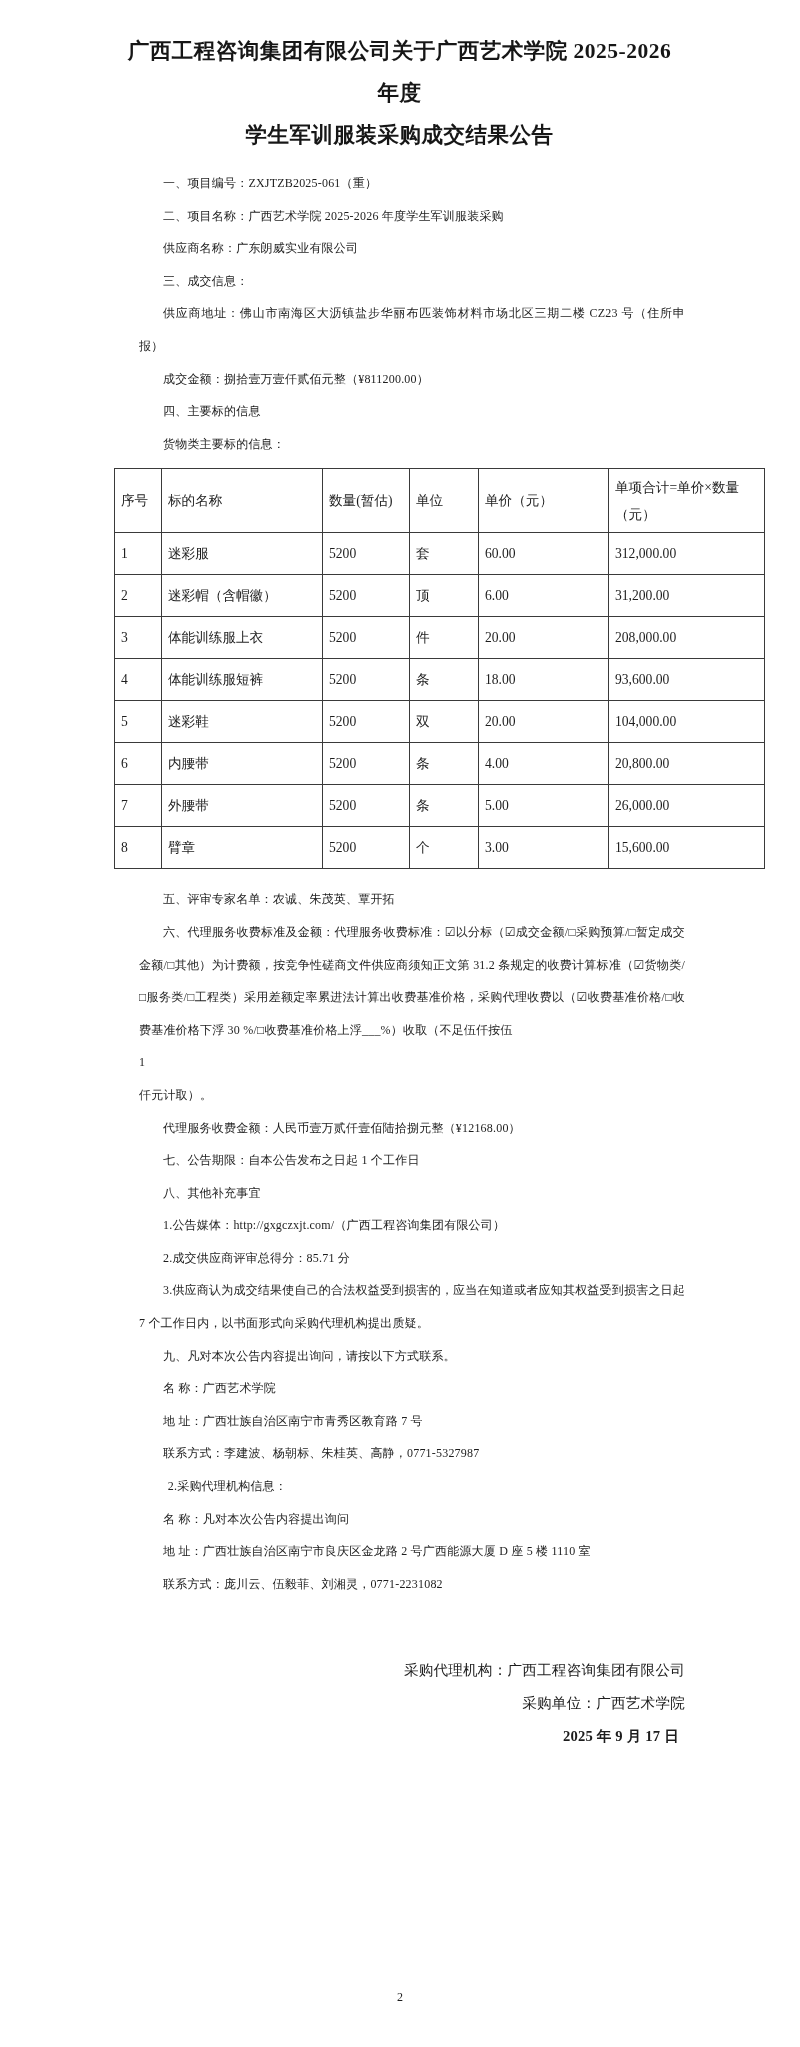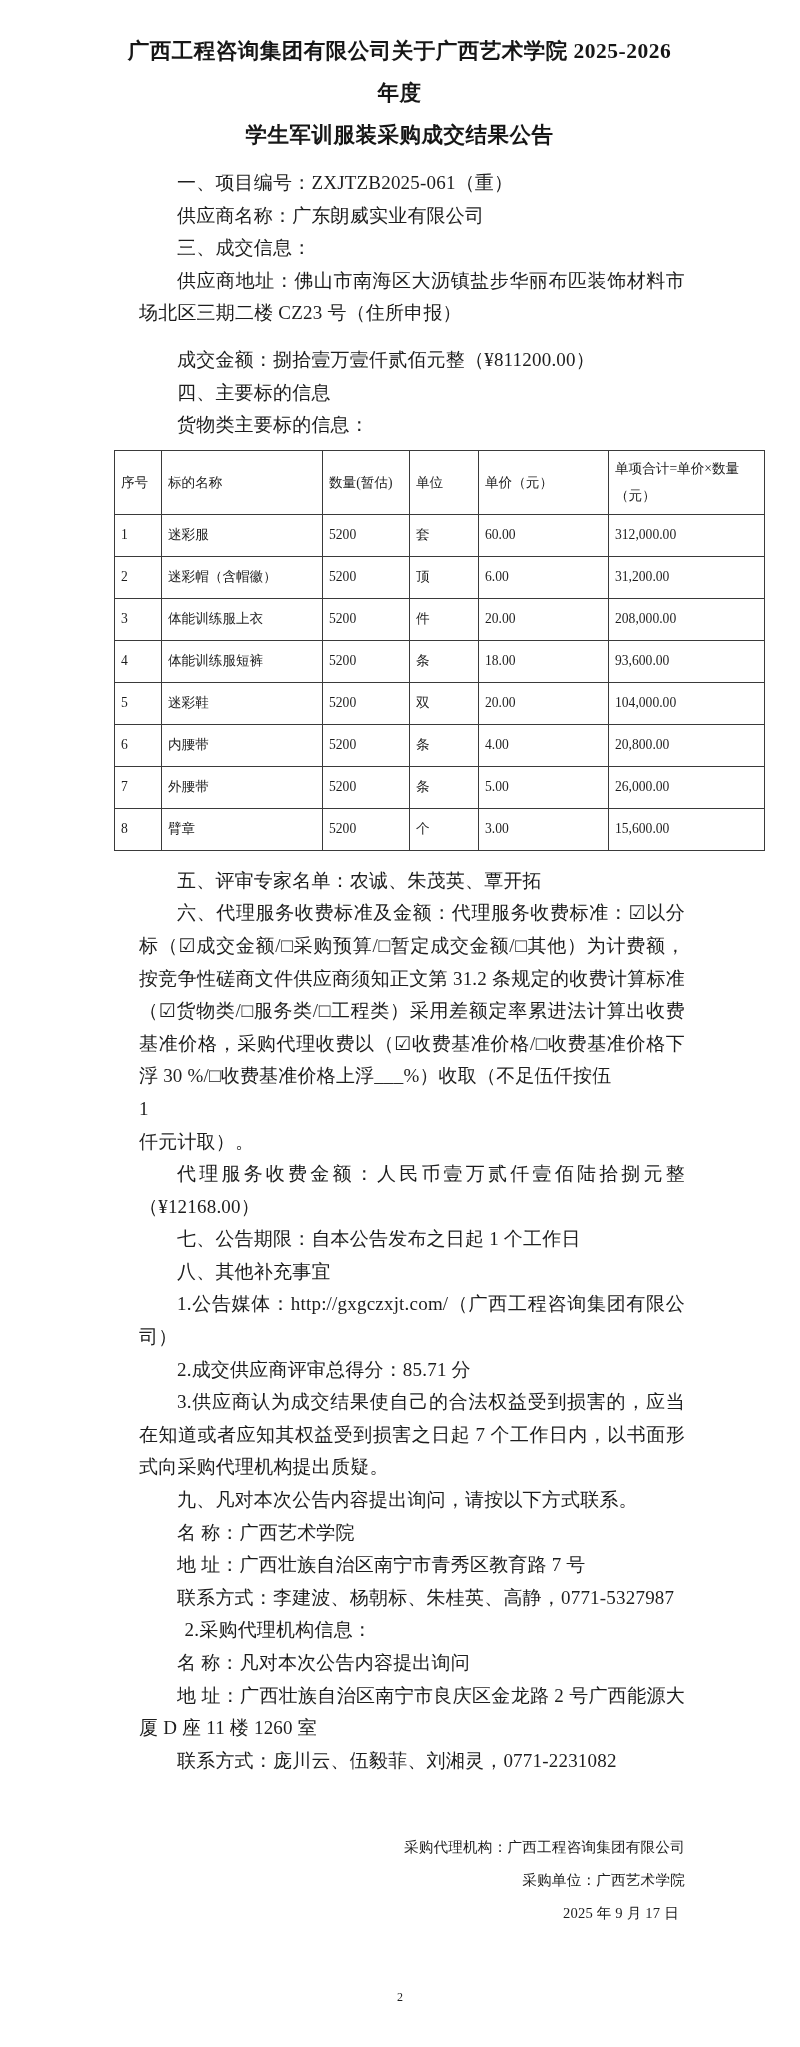--- a/index.html
+++ b/index.html
@@ -13,67 +13,68 @@
     font-family:"Liberation Serif","DejaVu Serif",serif;
     color:#1d1d1d;
   }
   .content { padding:30px 81px 0 80px; }
   .title {
     font-size:21.5px; line-height:42px; font-weight:bold;
     text-align:center; letter-spacing:0.5px; color:#161616;
   }
   .title-block { margin-bottom:11px; }
   p.body-line {
-    font-size:19px; line-height:32.6px;
+    font-size:12px; line-height:32.6px;
     margin-left:25px; text-align:justify; letter-spacing:0.2px;
   }
   .p-indent { text-indent:2em; }
   .p-indent2 { text-indent:2.4em; }
   .p-flush { text-indent:0; }
-  .p-gap { margin-top:14px; }
+  .p-gap { }
   .p-center-num {
     text-align:center; text-indent:0;
     font-size:12px; line-height:24px;
   }
   table.goods {
     border-collapse:collapse; table-layout:fixed;
     width:650px; margin:8px 0 14px 0;
     font-size:13.6px; color:#1d1d1d;
   }
   table.goods th, table.goods td {
     border:1px solid #3a3a3a; text-align:left; vertical-align:middle;
     font-weight:normal; padding:2px 6px; overflow:hidden;
   }
   table.goods thead th { height:64px; line-height:27px; }
   table.goods tbody td { height:42px; line-height:20px; }
   .footer {
     margin-top:54px; text-align:right;
     font-size:14.6px; line-height:32.6px; letter-spacing:0.2px;
   }
-  .footer .date { padding-right:6px; }
+  .footer .date { padding-right:6px;font-weight:bold; }
   .page-num-bottom {
     position:absolute; bottom:42px; left:0; right:0;
     text-align:center; font-size:12px; color:#1d1d1d;
   }
 </style>
 </head>
 <body>
 
 <div class="page">
   <div class="content">
 
     <div class="title-block">
       <div class="title">广西工程咨询集团有限公司关于广西艺术学院 2025-2026 年度</div>
       <div class="title">学生军训服装采购成交结果公告</div>
     </div>
 
     <div>
 
         <p class="body-line p-indent">一、项目编号：ZXJTZB2025-061（重）</p>
 
+        <p class="body-line p-indent">二、项目名称：广西艺术学院 2025-2026 年度学生军训服装采购</p>
 
         <p class="body-line p-indent">供应商名称：广东朗威实业有限公司</p>
 
         <p class="body-line p-indent">三、成交信息：</p>
 
         <p class="body-line p-indent">供应商地址：佛山市南海区大沥镇盐步华丽布匹装饰材料市场北区三期二楼 CZ23 号（住所申报）</p>
 
         <p class="body-line p-indent p-gap">成交金额：捌拾壹万壹仟贰佰元整（¥811200.00）</p>
 
         <p class="body-line p-indent">四、主要标的信息</p>
@@ -204,21 +205,21 @@
         <p class="body-line p-indent">名 称：广西艺术学院</p>
 
         <p class="body-line p-indent">地 址：广西壮族自治区南宁市青秀区教育路 7 号</p>
 
         <p class="body-line p-indent">联系方式：李建波、杨朝标、朱桂英、高静，0771-5327987</p>
 
         <p class="body-line p-indent2">2.采购代理机构信息：</p>
 
         <p class="body-line p-indent">名 称：凡对本次公告内容提出询问</p>
 
-        <p class="body-line p-indent">地 址：广西壮族自治区南宁市良庆区金龙路 2 号广西能源大厦 D 座 11 楼 1260 室</p>
+        <p class="body-line p-indent">地 址：广西壮族自治区南宁市良庆区金龙路 2 号广西能源大厦 D 座 5 楼 1110 室</p>
 
         <p class="body-line p-indent">联系方式：庞川云、伍毅菲、刘湘灵，0771-2231082</p>
       </div>
 
     <div class="footer">
 
         <p>采购代理机构：广西工程咨询集团有限公司</p>
 
         <p>采购单位：广西艺术学院</p>
 

